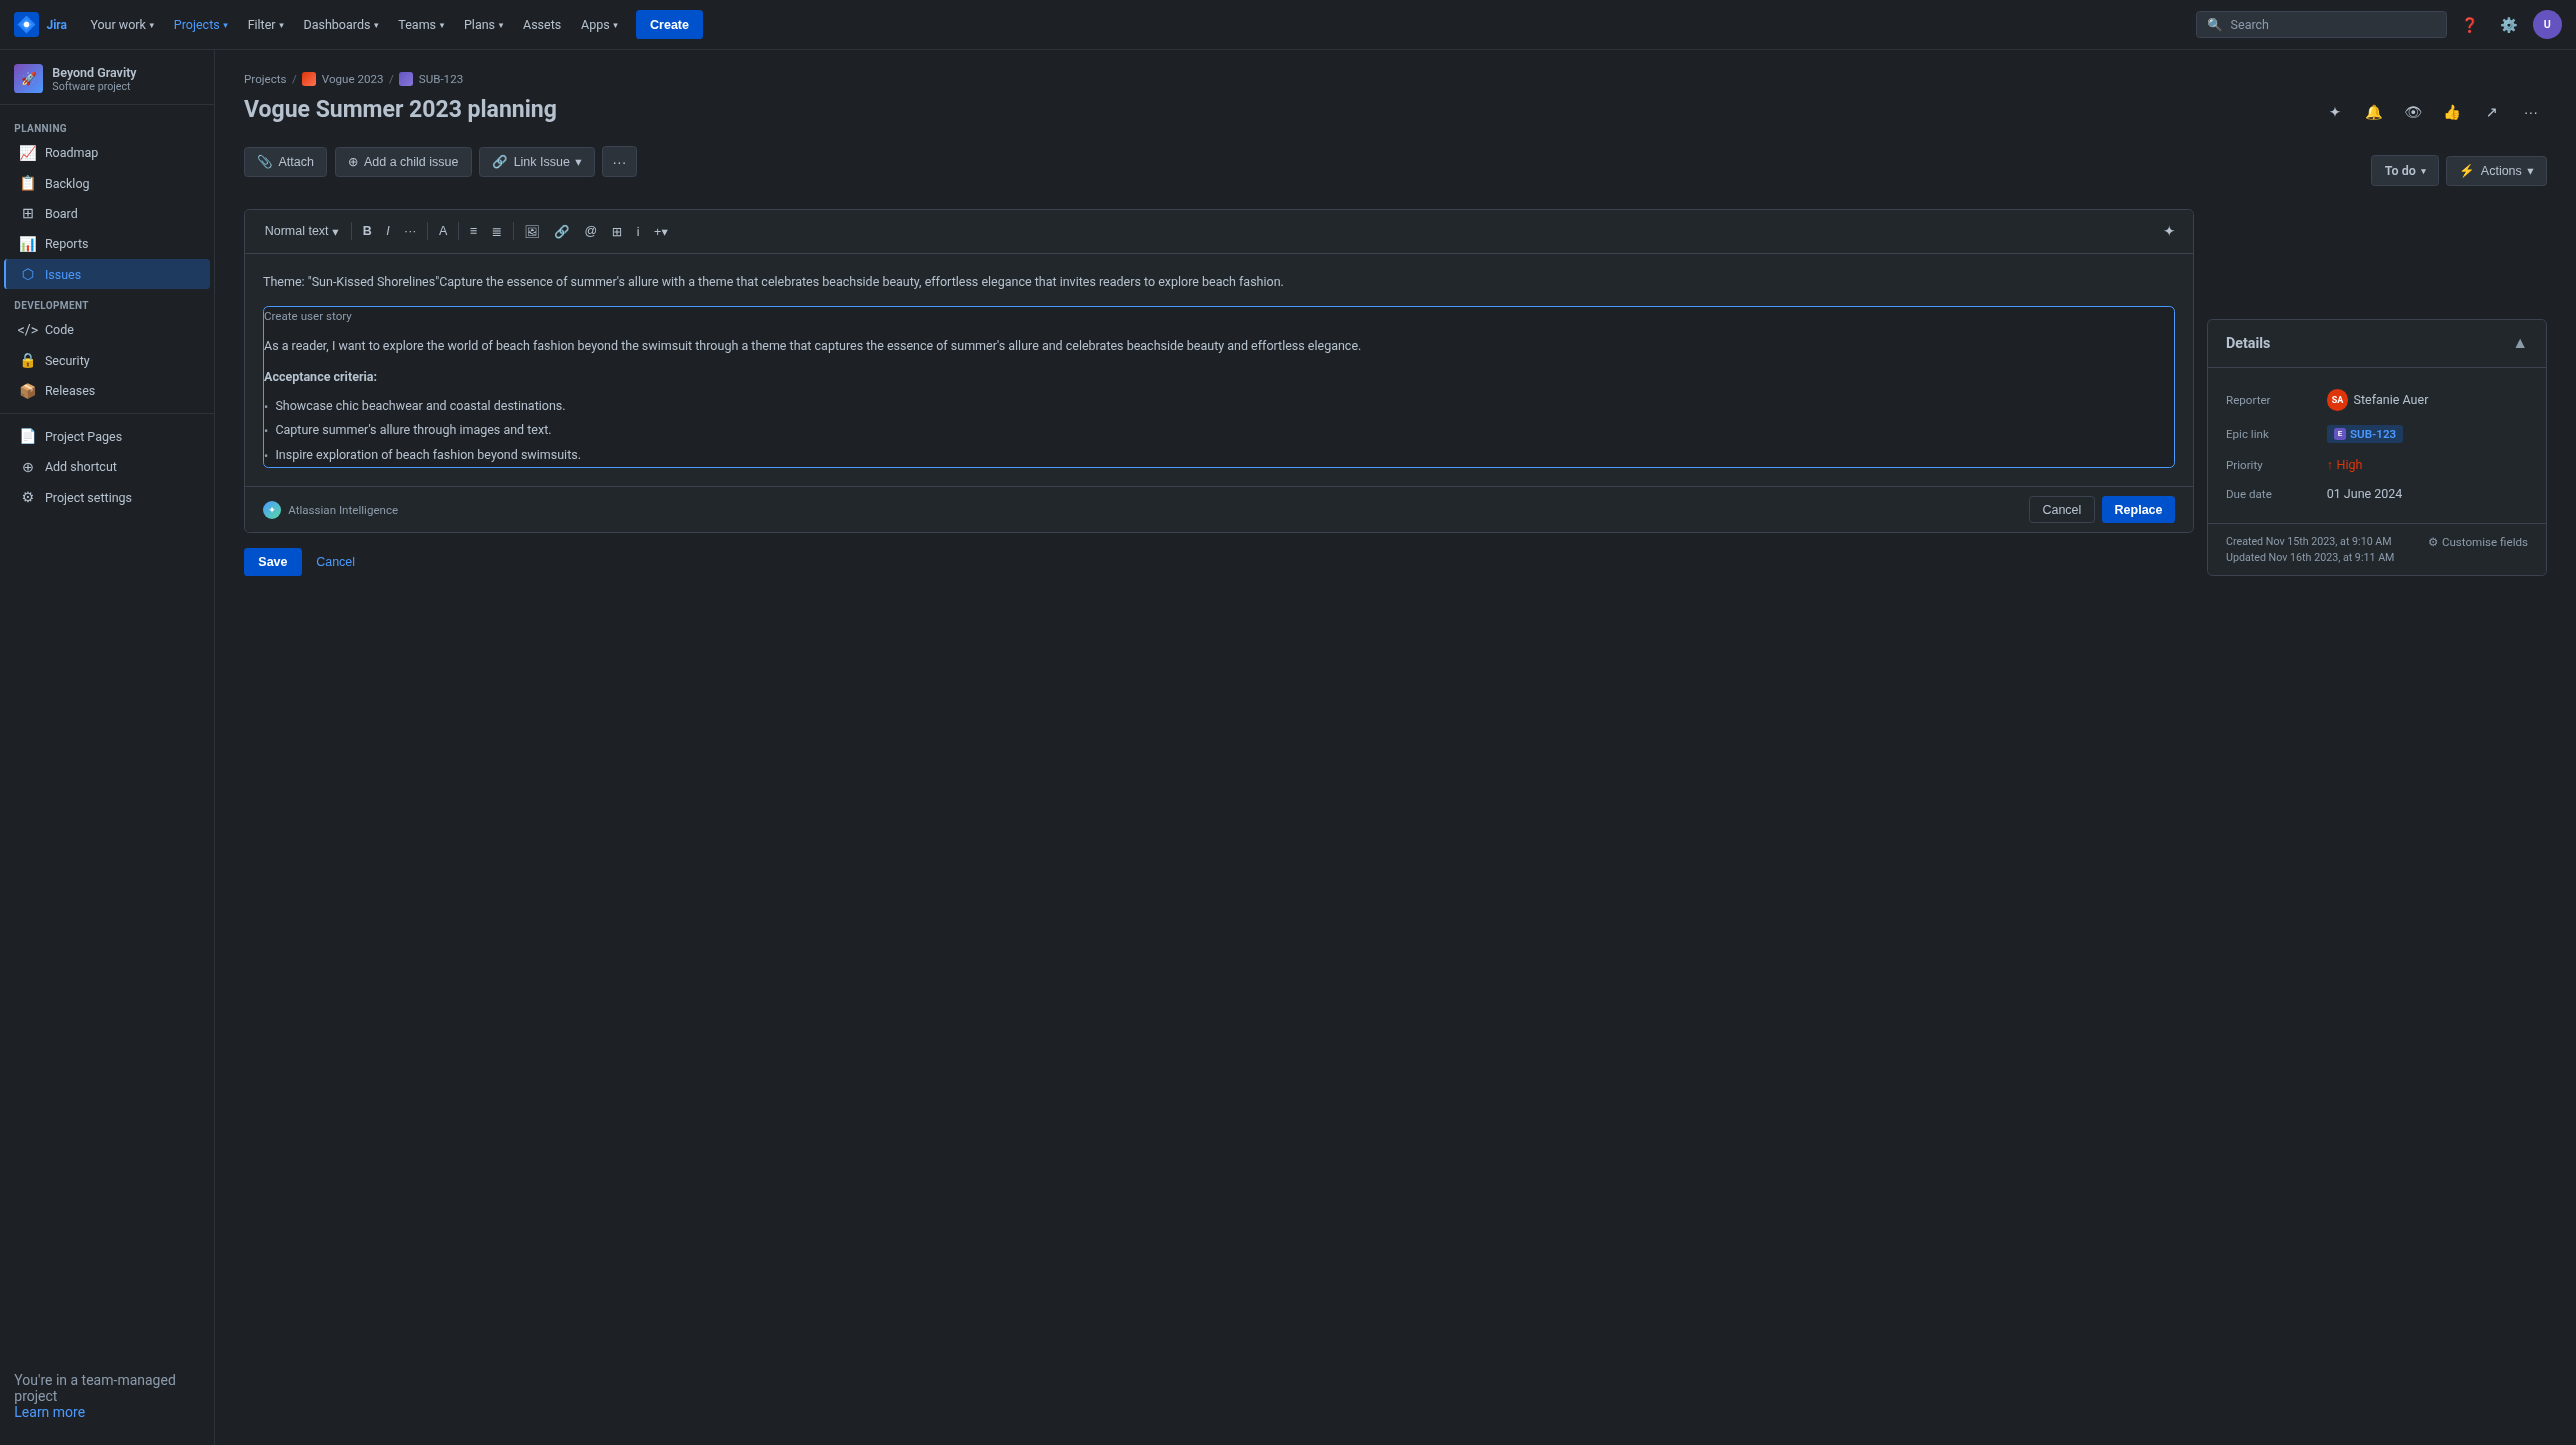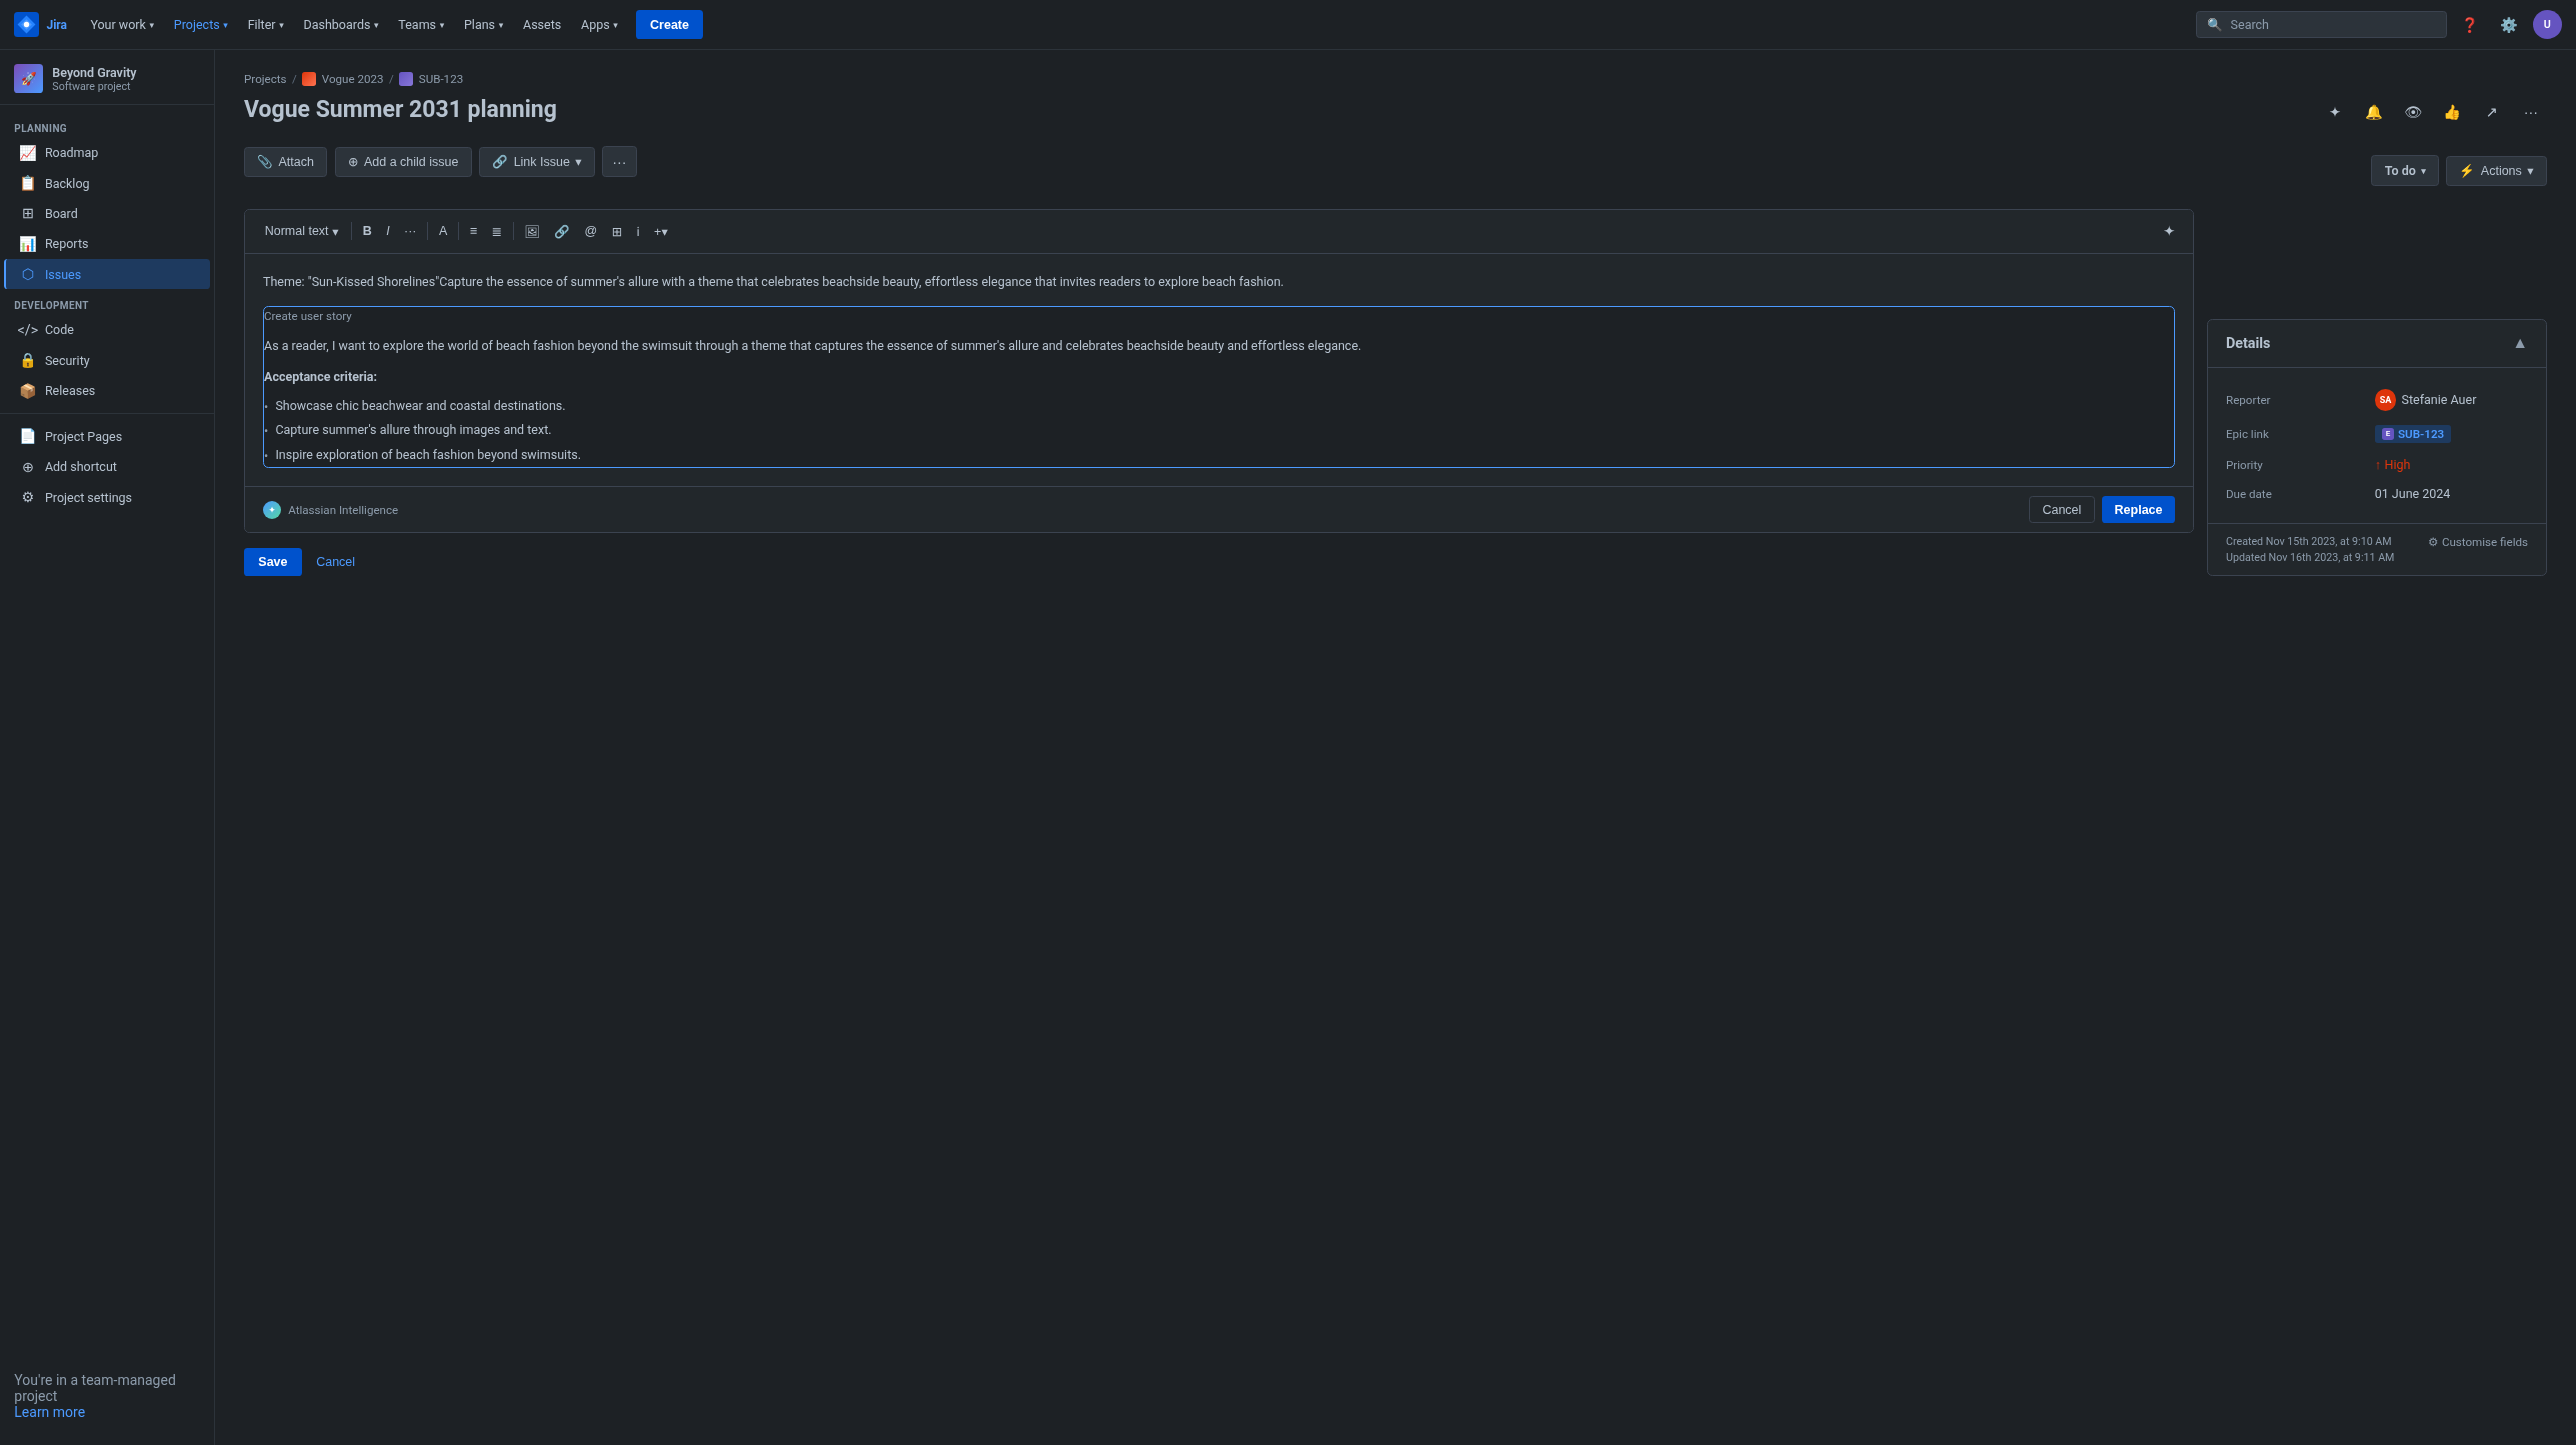--- a/index.html
+++ b/index.html
@@ -463,21 +463,20 @@
       font-size: 11.6px;
       color: #8c9bab;
       flex-shrink: 0;
     }
     .detail-value {
       font-size: 12.5px;
       color: #b6c2cf;
       display: flex;
       align-items: center;
       gap: 5.4px;
-      margin-left: 48px;
     }
     .reporter-avatar {
       width: 21.5px; height: 21.5px;
       border-radius: 50%;
       background: #de350b;
       display: flex; align-items: center; justify-content: center;
       font-size: 9px; color: white; font-weight: 700;
       flex-shrink: 0;
       overflow: hidden;
     }
@@ -674,21 +673,21 @@
       <a>Projects</a>
       <span class="sep">/</span>
       <span style="width:14.3px;height:14.3px;border-radius:2.7px;background:linear-gradient(135deg,#de350b,#ff7452);display:inline-block;vertical-align:middle;"></span>
       <a>Vogue 2023</a>
       <span class="sep">/</span>
       <span style="width:14.3px;height:14.3px;border-radius:2.7px;background:linear-gradient(135deg,#6554c0,#8777d9);display:inline-block;vertical-align:middle;"></span>
       <a>SUB-123</a>
     </div>
 
     <div class="page-header">
-      <h1 class="page-title">Vogue Summer 2031 planning</h1>
+      <h1 class="page-title">Vogue Summer 2023 planning</h1>
       <div class="header-actions-right">
         <button class="hdr-icon-btn">✦</button>
         <button class="hdr-icon-btn">🔔</button>
         <button class="hdr-icon-btn">👁</button>
         <button class="hdr-icon-btn">👍</button>
         <button class="hdr-icon-btn">↗</button>
         <button class="hdr-icon-btn">···</button>
       </div>
     </div>
 

